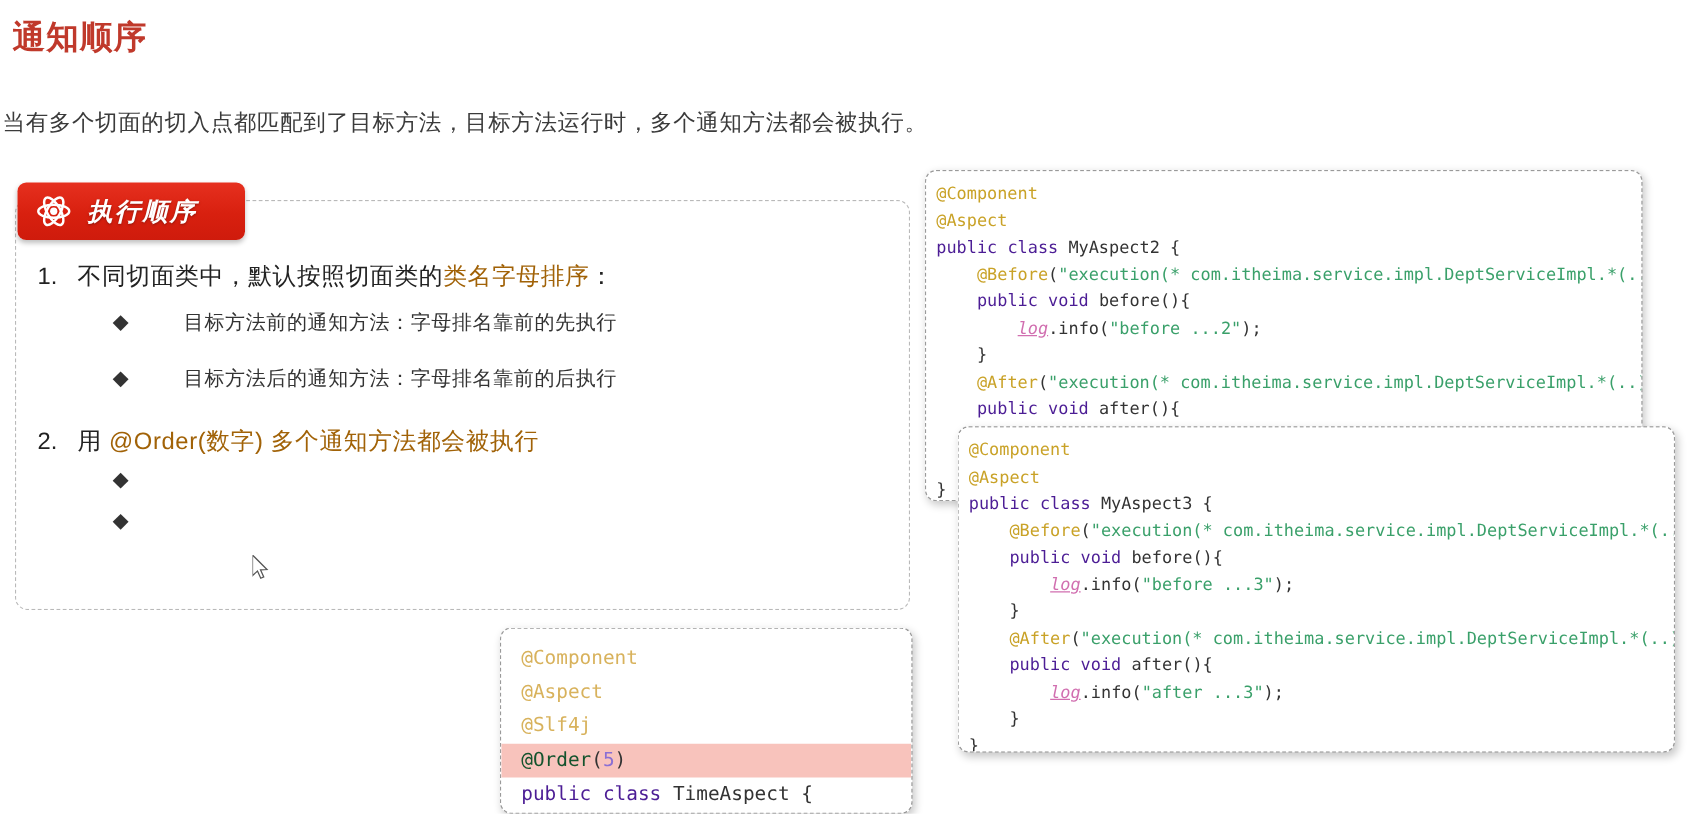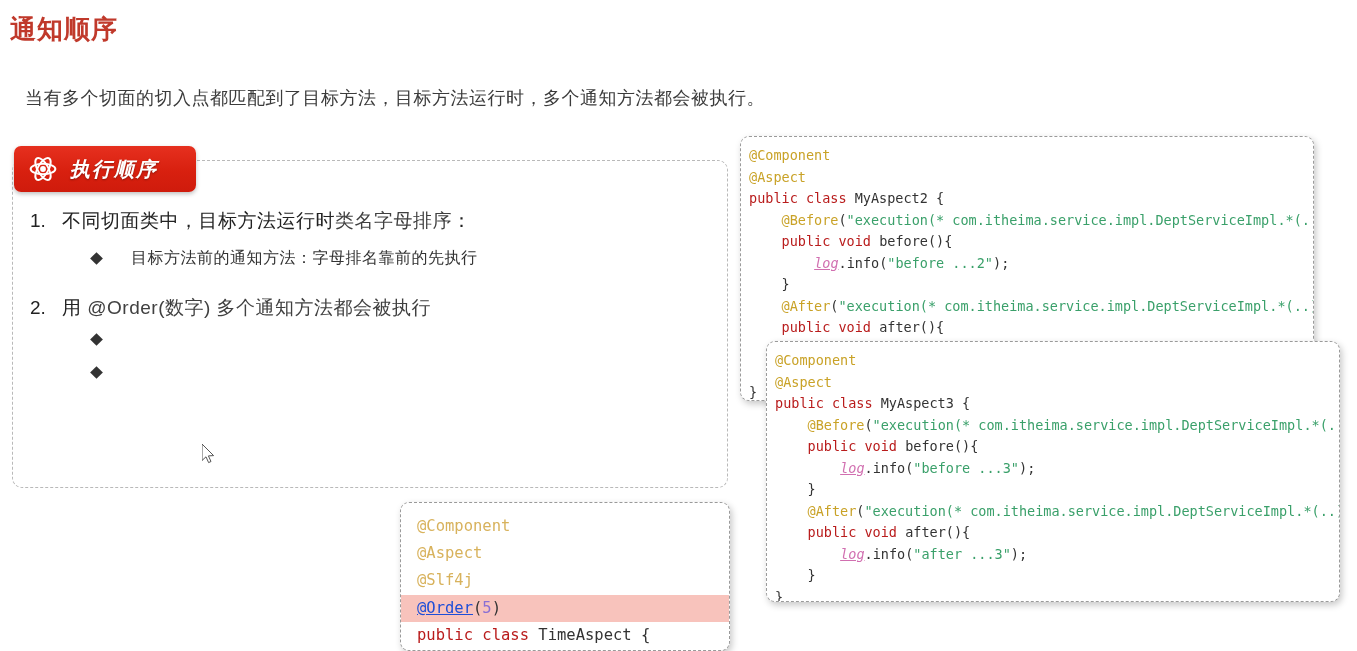--- a/index.html
+++ b/index.html
@@ -12,21 +12,21 @@
   }
   .page{position:relative;width:1357px;height:480px;}
 
   
   .page-title{
     position:absolute;left:10px;top:12px;
     font-size:26px;font-weight:bold;color:#c0392b;
     letter-spacing:1px;
   }
   .intro{
-    position:absolute;left:25px;top:86px;
+    position:absolute;left:2px;top:86px;
     font-size:18px;color:#3b3b3b;letter-spacing:.5px;
     white-space:nowrap;
     text-align:center;
   }
 
   
   .main-card{
     position:absolute;left:12px;top:160px;
     width:716px;height:328px;
     border:1px dashed #b9b9b9;border-radius:10px;
@@ -51,25 +51,25 @@
 
   .ol-list{
     position:absolute;left:30px;top:208px;width:660px;
   }
   .ol-item{margin-bottom:4px;}
   .ol-row{display:flex;align-items:baseline;}
   .ol-num{
     width:32px;flex:none;font-size:19px;color:#222;
   }
   .ol-text{font-size:19px;color:#222;letter-spacing:.5px;}
-  .ol-text .hl{color:#404040;}
+  .ol-text .hl{color:#a16207;}
   .ol-text .blk{color:#222;}
 
   .sub-list{margin:14px 0 26px 62px;}
-  .sub-row{display:flex;align-items:center;margin-bottom:24px;}
+  .sub-row{display:flex;align-items:center;margin-bottom:24px;gap:16px;}
   .sub-row:last-child{margin-bottom:0;}
   .diamond{
     width:9px;height:9px;background:#333;flex:none;
     transform:rotate(45deg);margin-right:30px;
   }
   .sub-text{font-size:16px;color:#333;letter-spacing:.5px;}
 
   
   .code{
     position:absolute;background:#fff;
@@ -79,26 +79,26 @@
     overflow:hidden;box-sizing:border-box;
   }
   .code pre{margin:0;padding:0;white-space:pre;}
   .code .ln{
     display:block;white-space:pre;line-height:21.5px;
     font-size:13.5px;
   }
 
   
   .t-ann{color:#c9a227;}
-  .t-kw{color:#b91c1c;}
+  .t-kw{color:#4c1d95;}
   .t-str{color:#3aa06a;}
   .t-num{color:#8a6fd4;}
   .t-pln{color:#333;}
   .t-log{color:#d16fb0;font-style:italic;text-decoration:underline;}
-  .t-annO{color:#1d4ed8;text-decoration:underline;}
+  .t-annO{color:#14532d;}
 
   
   #code-timeaspect{
     left:400px;top:502px;width:330px;height:149px;
     padding:10px 0 0 0;
   }
   #code-timeaspect .ln{font-size:15.5px;line-height:27.2px;padding-left:16px;}
   #code-timeaspect .ln.hl{background:#f8c3bc;}
   #code-timeaspect .t-ann{color:#d8b25c;}
 
@@ -138,26 +138,30 @@
       </svg>
     </span>
     <span class="banner-label">执行顺序</span>
   </div>
 
   <div class="ol-list">
 
     <div class="ol-item">
       <div class="ol-row">
         <span class="ol-num">1.</span>
-        <span class="ol-text"><span>不同切面类中，目标方法运行时</span><span class="hl">类名字母排序</span><span>：</span></span>
+        <span class="ol-text"><span>不同切面类中，默认按照切面类的</span><span class="hl">类名字母排序</span><span>：</span></span>
       </div>
       <div class="sub-list">
         <div class="sub-row">
           <span class="diamond"></span>
           <span class="sub-text">目标方法前的通知方法：字母排名靠前的先执行</span>
+        </div>
+        <div class="sub-row">
+          <span class="diamond"></span>
+          <span class="sub-text">目标方法后的通知方法：字母排名靠前的后执行</span>
         </div>
       </div>
     </div>
 
     <div class="ol-item">
       <div class="ol-row">
         <span class="ol-num">2.</span>
         <span class="ol-text"><span class="blk">用 </span><span class="hl">@Order(数字) 多个通知方法都会被执行</span><span></span></span>
       </div>
       <div class="sub-list">

